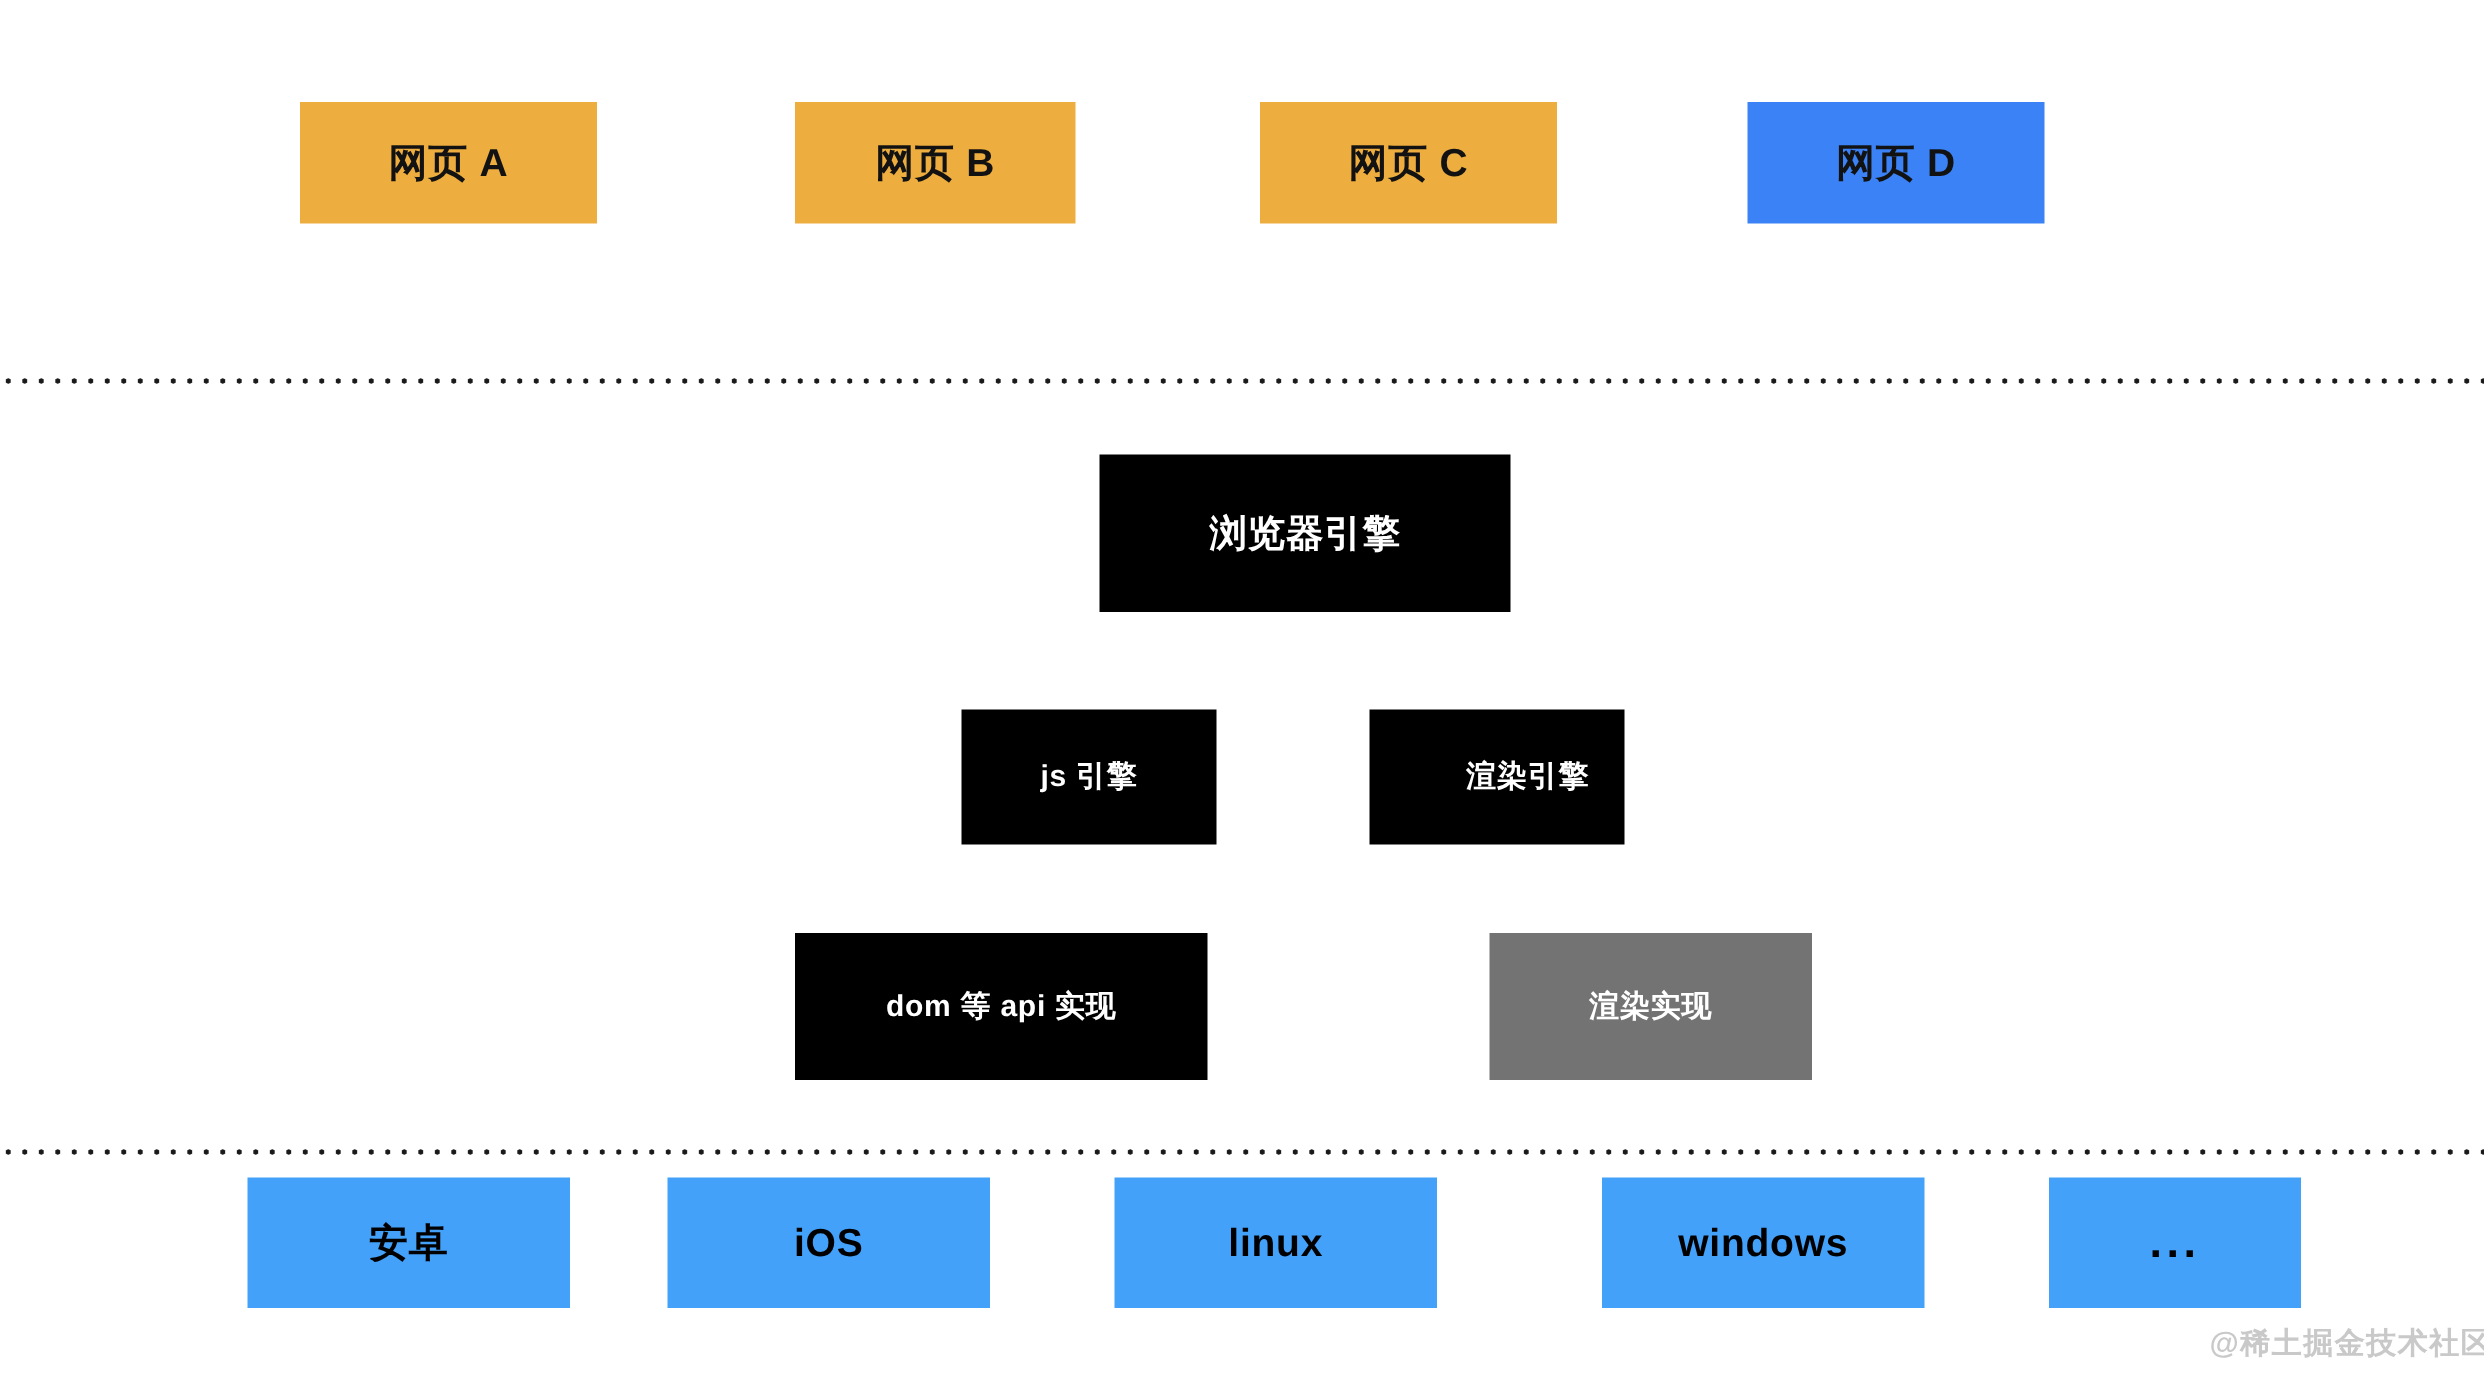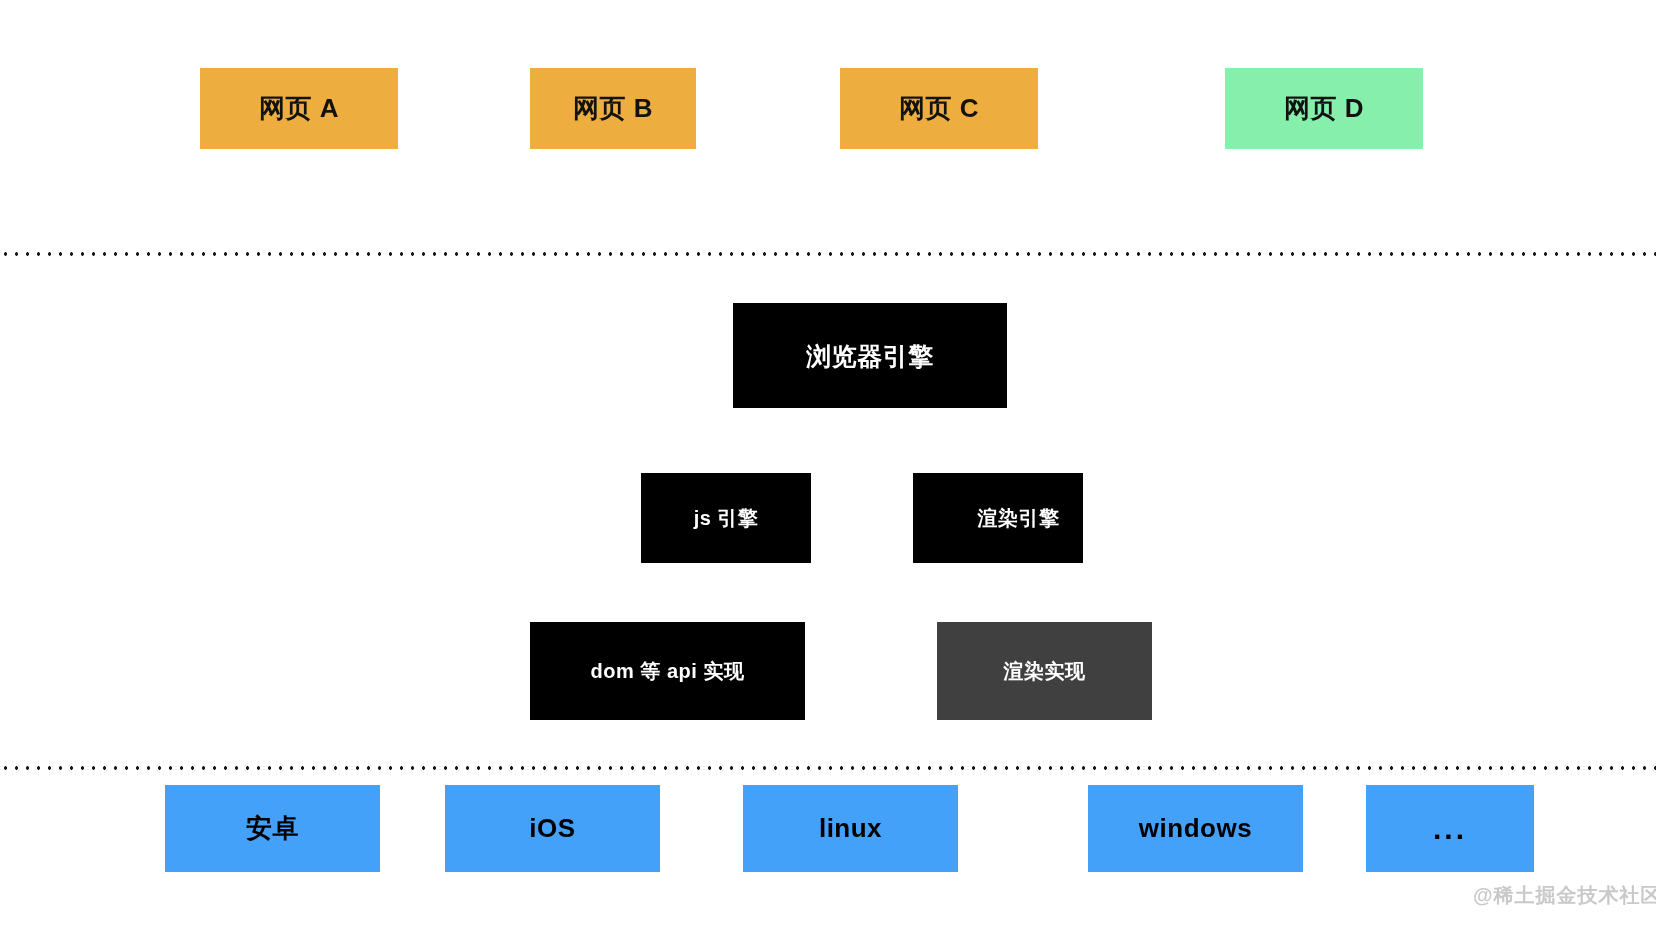--- a/index.html
+++ b/index.html
@@ -73,60 +73,60 @@
   }
 </style>
 </head>
 <body>
 
 <div id="canvas" style="background: rgb(255, 255, 255);">
 
   <div class="node node-web" style="left: 200px; top: 68px; width: 198px; height: 81px; background: rgb(238, 174, 63);">
     <span>网页 A</span>
   </div>
-  <div class="node node-web" style="left: 530px; top: 68px; width: 166px; height: 81px; background: rgb(238, 174, 63);">
+  <div class="node node-web" style="left: 530px; top: 68px; width: 187px; height: 81px; background: rgb(238, 174, 63);">
     <span>网页 B</span>
   </div>
   <div class="node node-web" style="left: 840px; top: 68px; width: 198px; height: 81px; background: rgb(238, 174, 63);">
     <span>网页 C</span>
   </div>
-  <div class="node node-web" style="left: 1225px; top: 68px; width: 198px; height: 81px; background: #86efac;">
+  <div class="node node-web" style="left: 1165px; top: 68px; width: 198px; height: 81px; background: #3b82f6;">
     <span>网页 D</span>
   </div>
 
   <div class="divider" style="top: 252px;"></div>
 
   <div class="node node-engine big" style="left: 733px; top: 303px; width: 274px; height: 105px; background: rgb(0, 0, 0);">
     <span>浏览器引擎</span>
   </div>
   <div class="node node-engine" style="left: 641px; top: 473px; width: 170px; height: 90px; background: rgb(0, 0, 0);">
     <span>js 引擎</span>
   </div>
   <div class="node node-engine" style="left: 913px; top: 473px; width: 170px; height: 90px; background: rgb(0, 0, 0); padding-left: 41px;">
     <span>渲染引擎</span>
   </div>
   <div class="node node-engine" style="left: 530px; top: 622px; width: 275px; height: 98px; background: rgb(0, 0, 0);">
     <span>dom 等 api 实现</span>
   </div>
-  <div class="node node-engine" style="left: 937px; top: 622px; width: 215px; height: 98px; background: #404040;">
+  <div class="node node-engine" style="left: 993px; top: 622px; width: 215px; height: 98px; background: #737373;">
     <span>渲染实现</span>
   </div>
 
   <div class="divider" style="top: 766px;"></div>
 
   <div class="node node-os" style="left: 165px; top: 785px; width: 215px; height: 87px; background: rgb(67, 161, 250);">
     <span>安卓</span>
   </div>
   <div class="node node-os" style="left: 445px; top: 785px; width: 215px; height: 87px; background: rgb(67, 161, 250);">
     <span>iOS</span>
   </div>
   <div class="node node-os" style="left: 743px; top: 785px; width: 215px; height: 87px; background: rgb(67, 161, 250);">
     <span>linux</span>
   </div>
-  <div class="node node-os" style="left: 1068px; top: 785px; width: 215px; height: 87px; background: rgb(67, 161, 250); margin-left: 20px;">
+  <div class="node node-os" style="left: 1068px; top: 785px; width: 215px; height: 87px; background: rgb(67, 161, 250);">
     <span>windows</span>
   </div>
   <div class="node node-os ellipsis" style="left: 1366px; top: 785px; width: 168px; height: 87px; background: rgb(67, 161, 250);">
     <span>...</span>
   </div>
 
   <div class="watermark" style="left: 1473px; top: 882px; color: rgb(201, 201, 201);">
     <span>@稀土掘金技术社区</span>
   </div>
 

